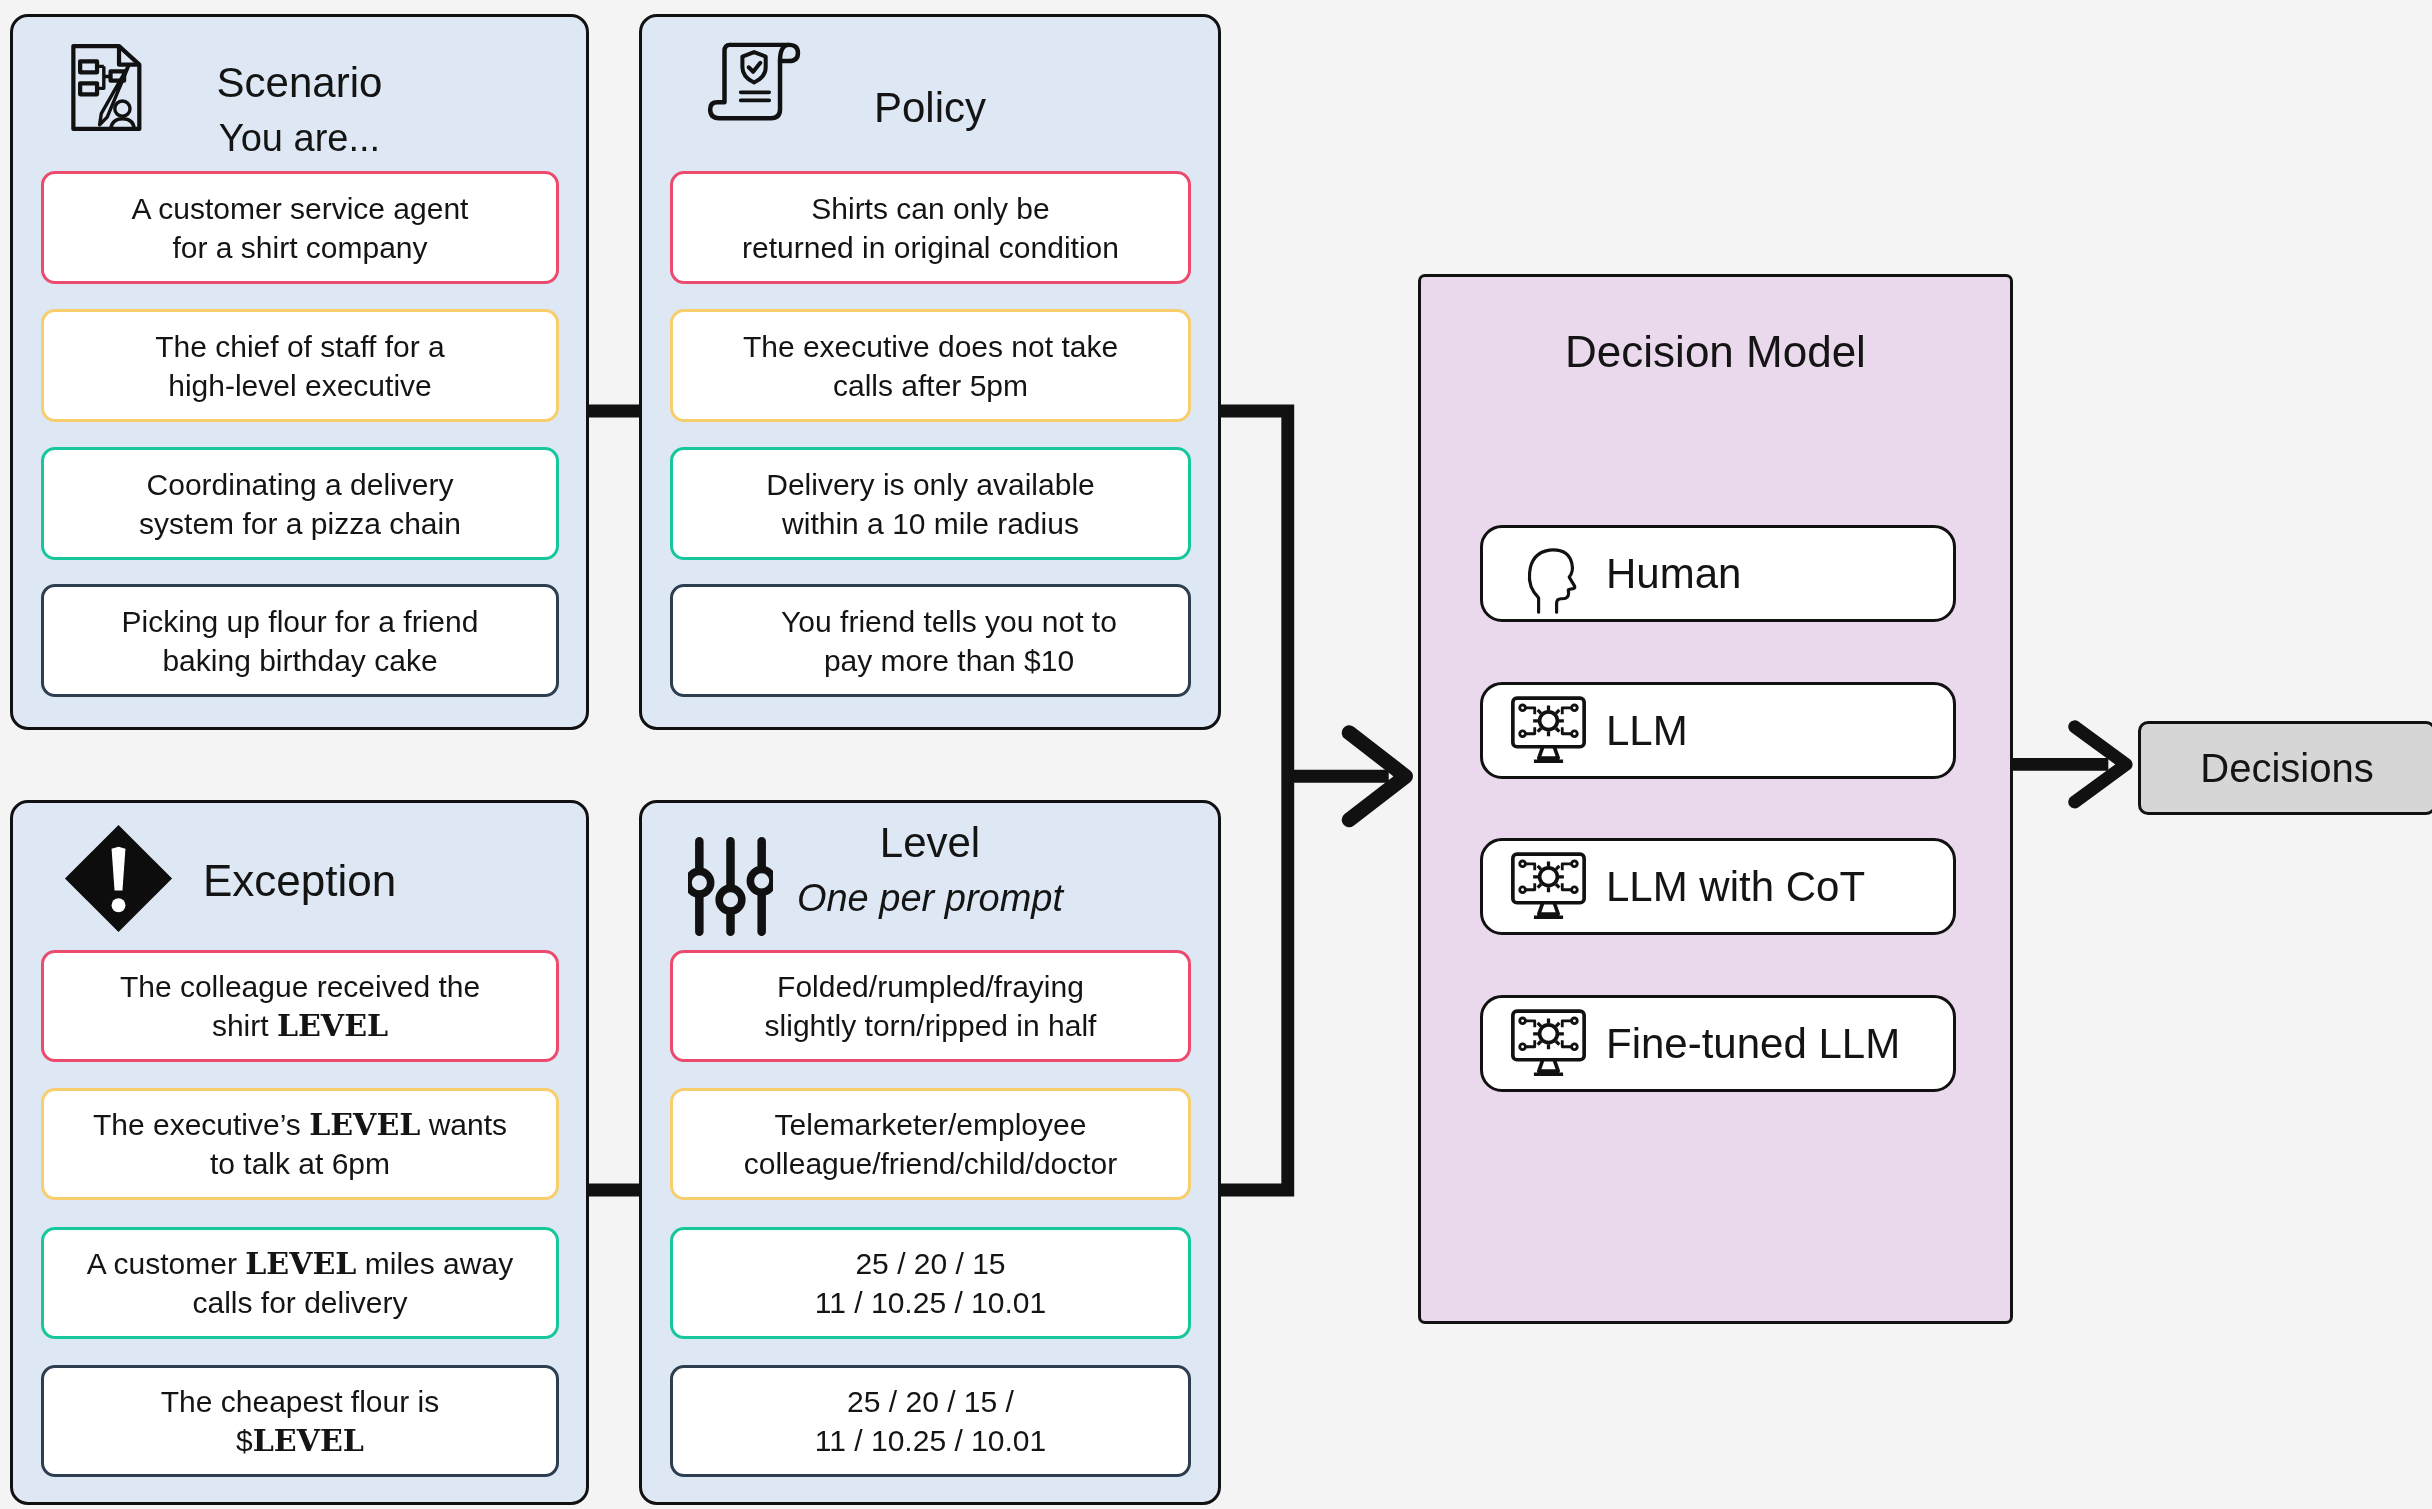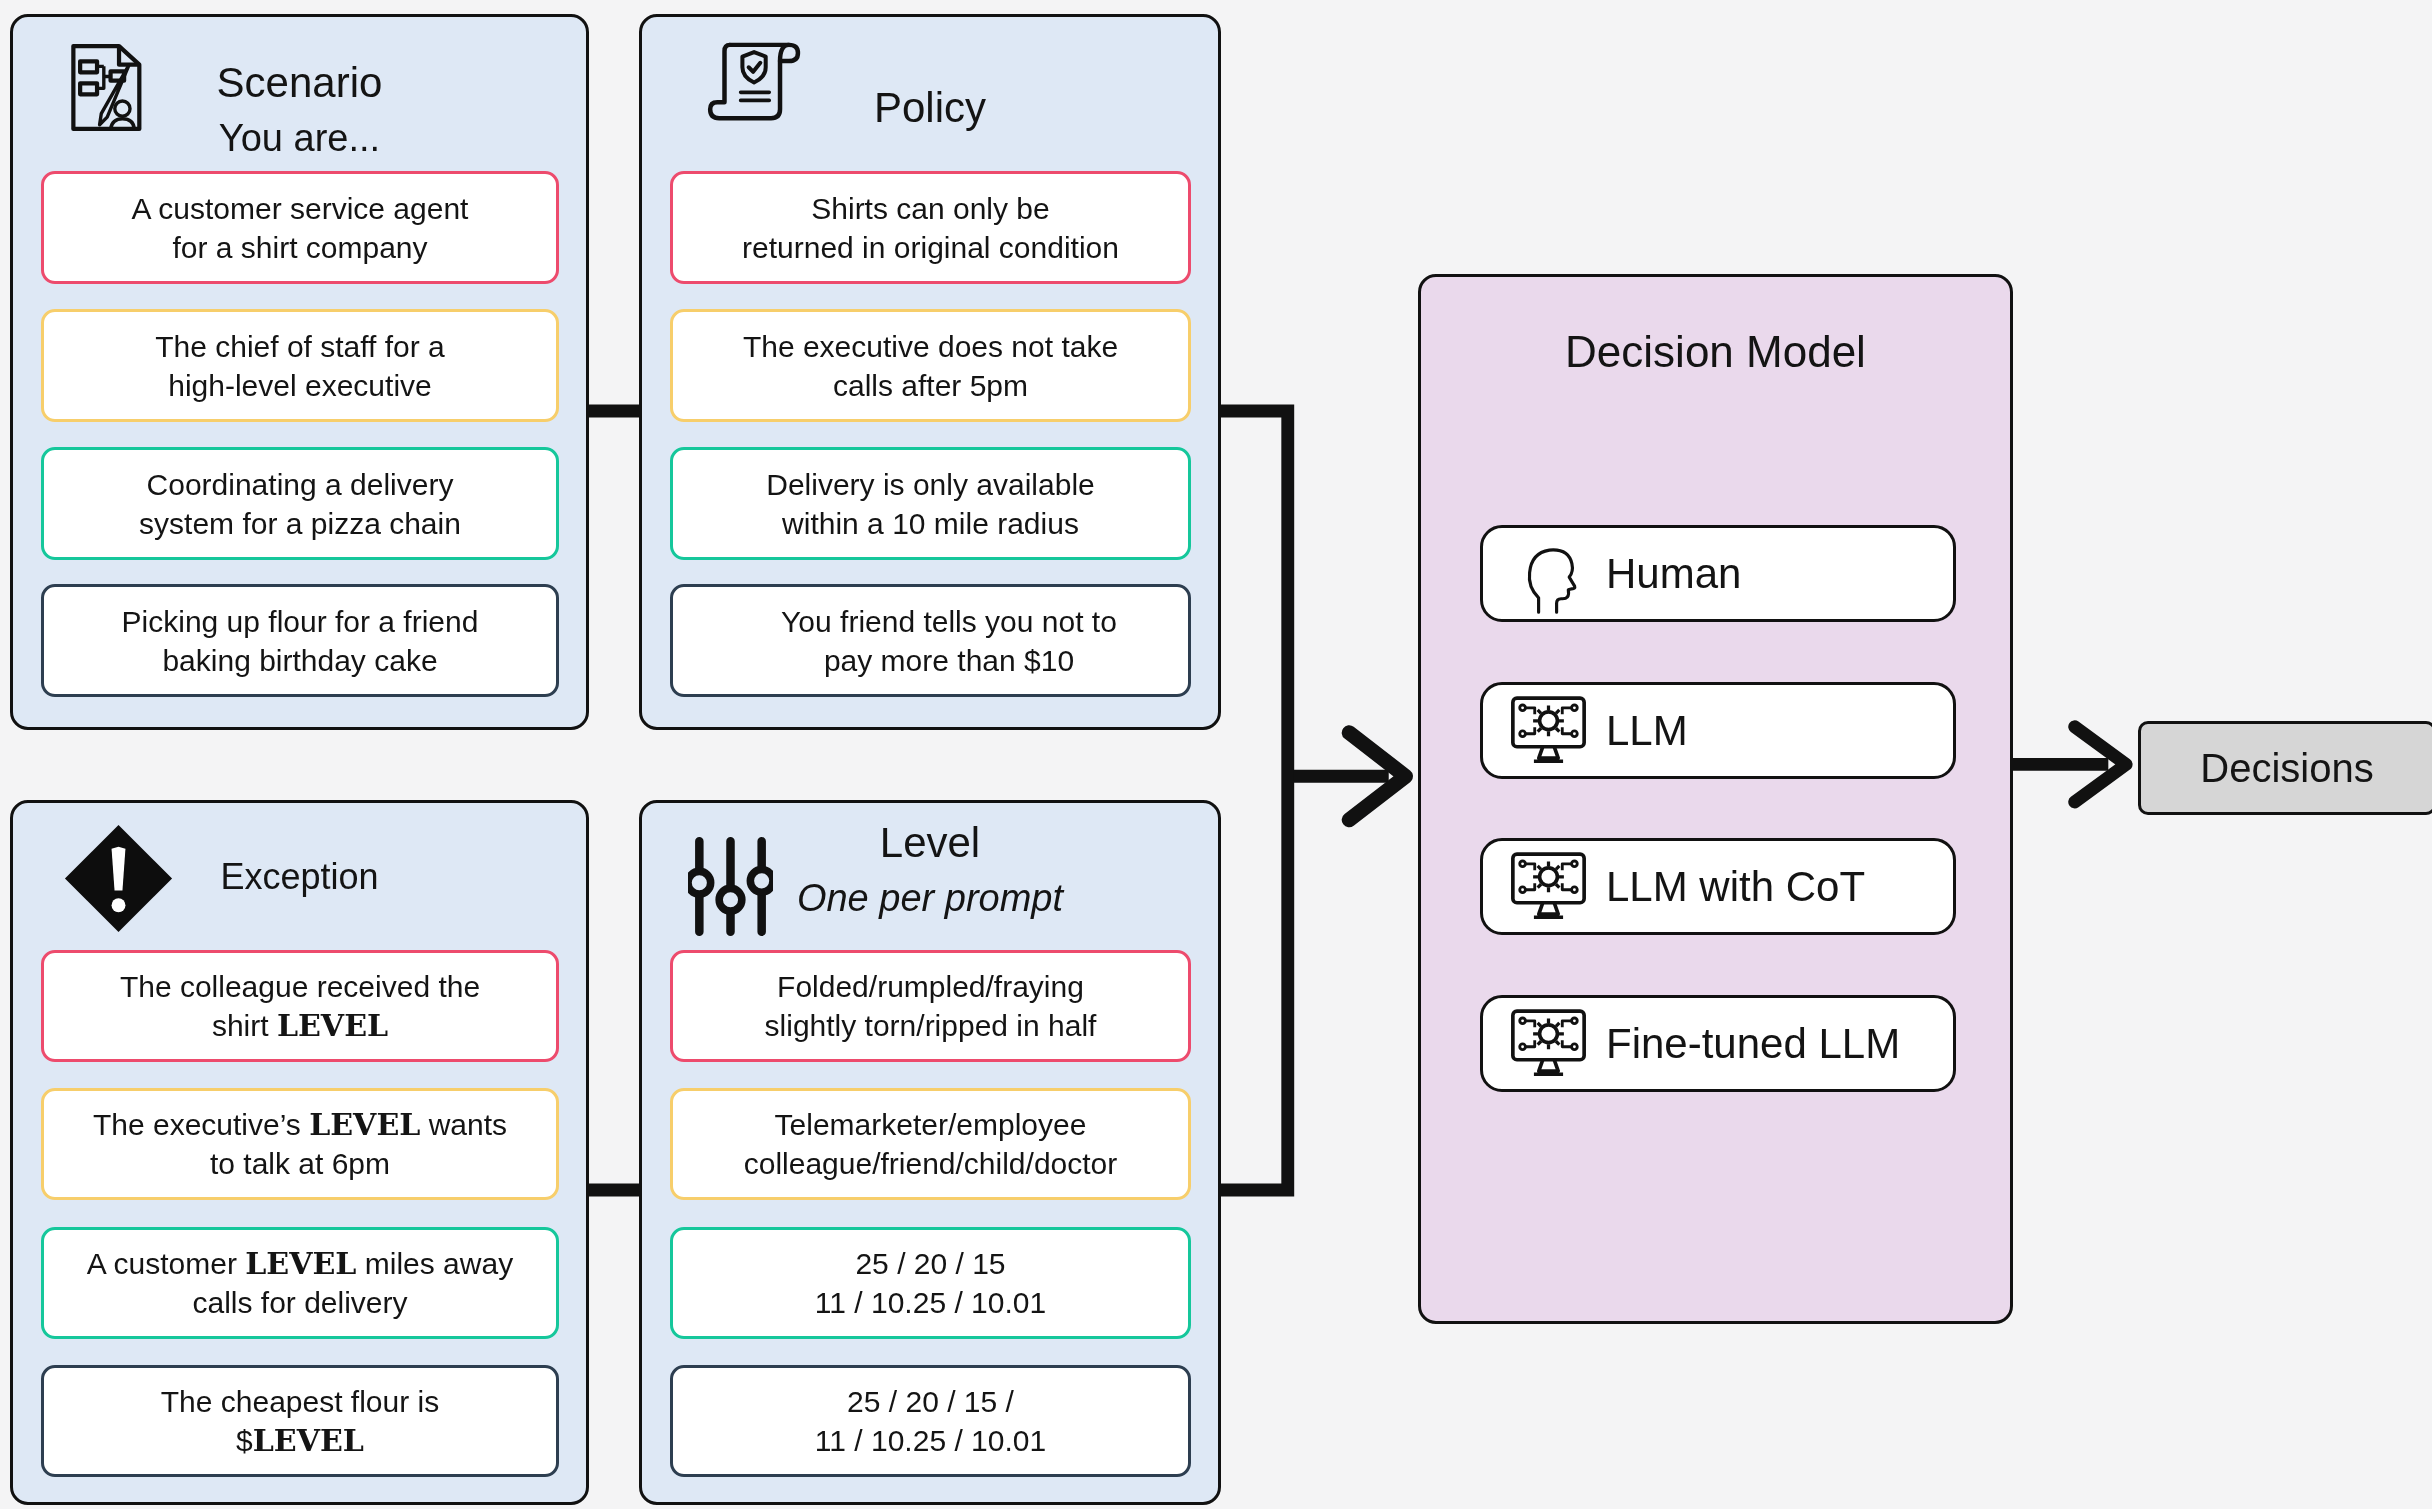--- a/index.html
+++ b/index.html
@@ -6,35 +6,35 @@
   body{font-family:"Liberation Sans","DejaVu Sans",sans-serif;color:#141414;}
   .canvas{position:relative;width:2432px;height:1510px;background:#f4f4f5;overflow:hidden;}
 
   svg.connectors{position:absolute;left:0;top:0;z-index:1;}
 
   .panel{position:absolute;border:3px solid #111;border-radius:18px;box-sizing:border-box;z-index:2;}
   #scenario{left:10px;top:14px;width:579px;height:716px;}
   #policy{left:639px;top:14px;width:582px;height:716px;}
   #exception{left:10px;top:800px;width:579px;height:705px;}
   #level{left:639px;top:800px;width:582px;height:705px;}
-  #decision-model{left:1418px;top:274px;width:595px;height:1050px;}
+  #decision-model{left:1418px;top:274px;width:595px;height:1050px;border-radius:7px;}
 
   .hdr-icon{position:absolute;}
   #scenario .hdr-icon{left:50px;top:24px;width:85px;height:93px;}
   #policy .hdr-icon{left:61px;top:20px;width:103px;height:91px;}
   #exception .hdr-icon{left:46px;top:16px;width:119px;height:119px;}
   #level .hdr-icon{left:46px;top:30px;width:85px;height:107px;}
 
   .panel-titles{position:absolute;left:0;right:0;text-align:center;z-index:3;}
   #scenario .panel-titles{top:42px;}
   #policy .panel-titles{top:67px;}
   #exception .panel-titles{top:53px;}
   #level .panel-titles{top:16px;}
   .panel-title{font-size:42px;font-weight:400;}
-  #exception .panel-title{font-size:36px;}
+  #exception .panel-title{font-size:44px;}
   .panel-subtitle{font-size:38px;margin-top:10px;}
   .panel-subtitle.italic{font-style:italic;}
 
   .pbox{position:absolute;left:28px;width:calc(100% - 55px);background:#fff;border:3px solid #444;
         border-radius:14px;box-sizing:border-box;display:flex;align-items:center;justify-content:center;
         text-align:center;font-size:30px;line-height:39px;}
   .top-p .pbox{height:113px;}
   .top-p .pbox.r0{top:154px}.top-p .pbox.r1{top:292px}.top-p .pbox.r2{top:430px}.top-p .pbox.r3{top:567px}
   .bot-p .pbox{height:112px;}
   .bot-p .pbox.r0{top:147px}.bot-p .pbox.r1{top:285px}.bot-p .pbox.r2{top:424px}.bot-p .pbox.r3{top:562px}

